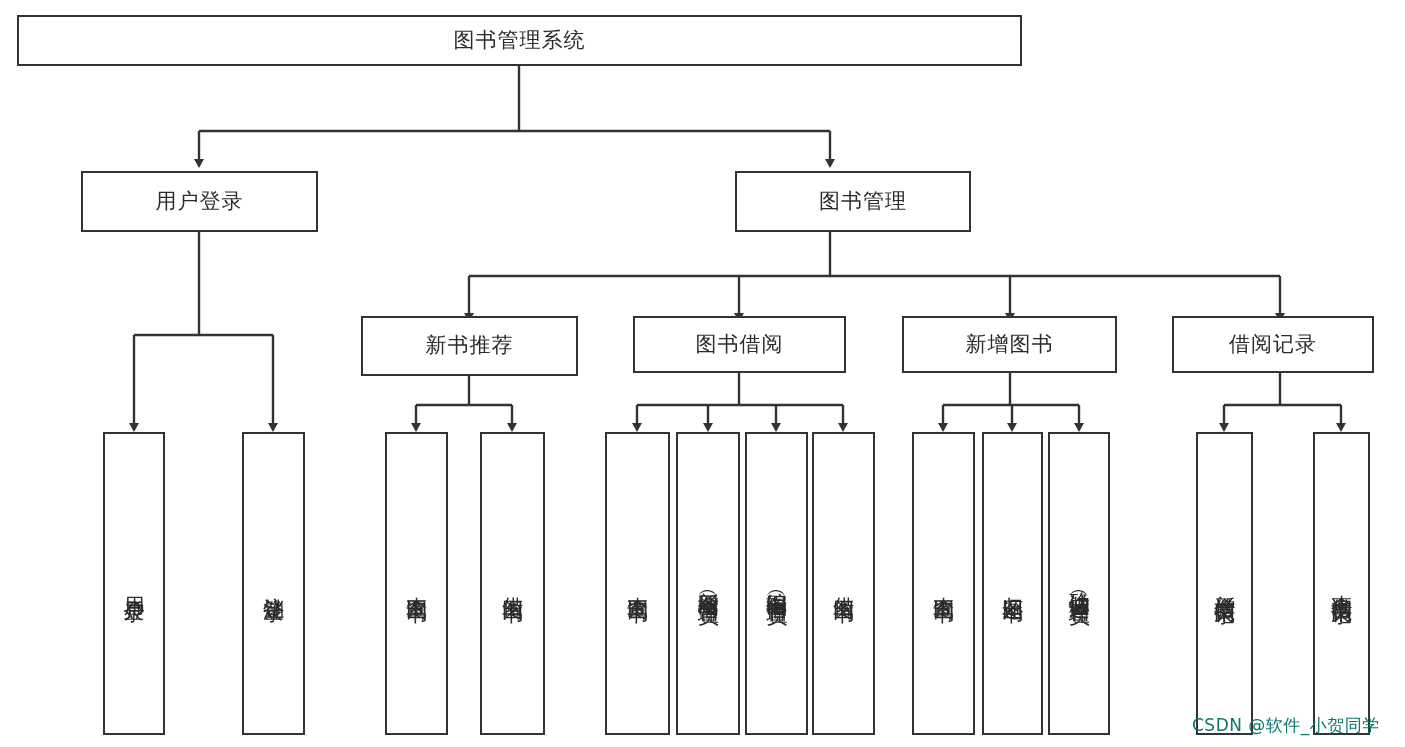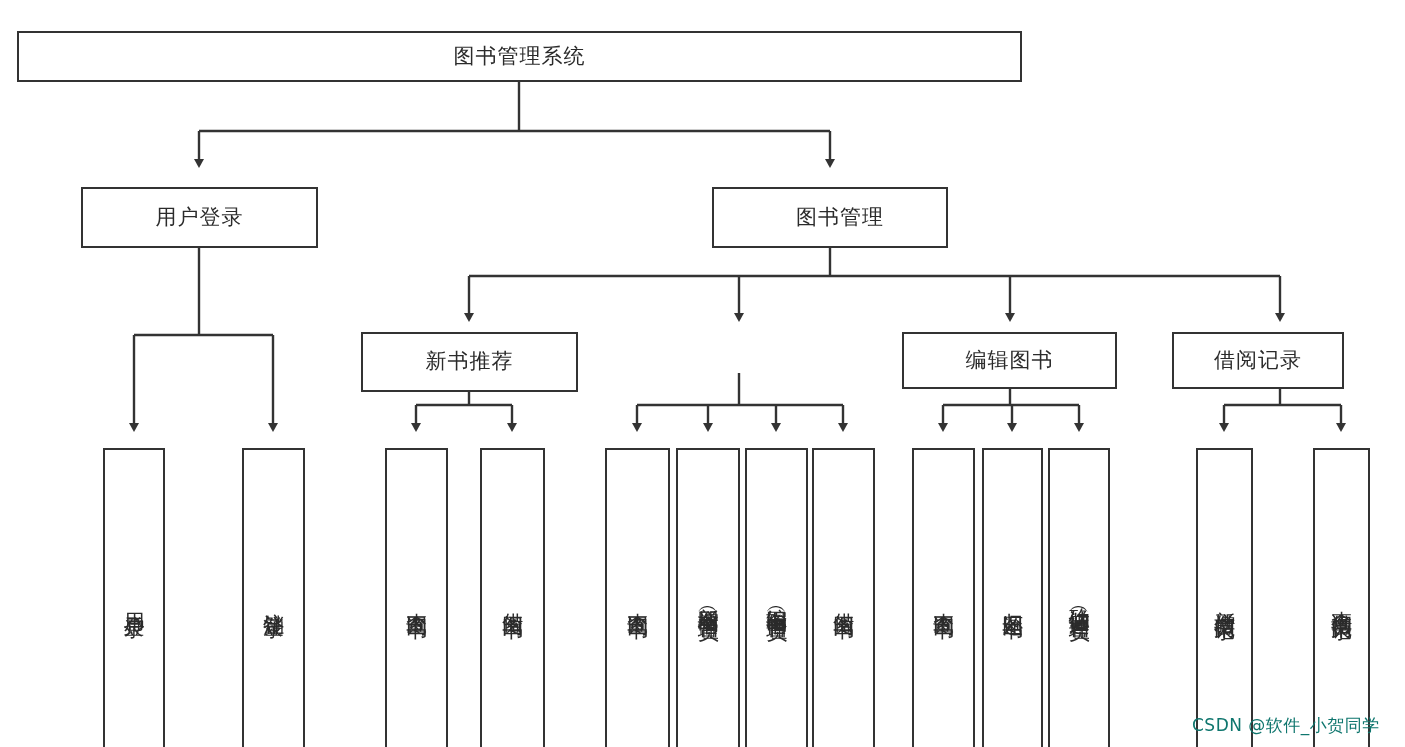--- a/index.html
+++ b/index.html
@@ -28,21 +28,20 @@
   }
   .node {
     position: absolute;
     box-sizing: border-box;
     background: #ffffff;
     border: 2px solid #333333;
     display: flex;
     align-items: center;
     justify-content: center;
     color: #2b2b2b;
-    margin-top: 16px;
   }
   .node.horiz {
     font-size: 21px;
     line-height: 1.2;
     letter-spacing: 1px;
     white-space: nowrap;
   }
   .node.vert {
     writing-mode: vertical-rl;
     text-orientation: upright;
@@ -121,31 +120,34 @@
     </g>
   </svg>
 
   <div class="node horiz" style="left:17px; top:15px; width:1005px; height:51px;">
     <span class="lbl">图书管理系统</span>
   </div>
 
   <div class="node horiz" style="left:81px; top:171px; width:237px; height:61px;">
     <span class="lbl">用户登录</span>
   </div>
-  <div class="node horiz" style="left:712px; top:171px; width:236px; height:61px;padding-left:20px;">
+  <div class="node horiz" style="left:735px; top:171px; width:236px; height:61px;padding-left:20px;">
     <span class="lbl">图书管理</span>
   </div>
 
   <div class="node horiz" style="left:361px; top:316px; width:217px; height:60px;">
     <span class="lbl">新书推荐</span>
   </div>
+  <div class="node horiz" style="left:633px; top:316px; width:213px; height:57px;">
+    <span class="lbl">图书借阅</span>
+  </div>
   <div class="node horiz" style="left:902px; top:316px; width:215px; height:57px;">
-    <span class="lbl">编辑图书</span>
+    <span class="lbl">新增图书</span>
   </div>
-  <div class="node horiz" style="left:1172px; top:316px; width:172px; height:57px;">
+  <div class="node horiz" style="left:1172px; top:316px; width:202px; height:57px;">
     <span class="lbl">借阅记录</span>
   </div>
 
   <div class="node vert" style="left:103px; top:432px; width:62px; height:303px;">
     <span class="lbl">用户登录</span>
   </div>
   <div class="node vert" style="left:242px; top:432px; width:63px; height:303px;">
     <span class="lbl">注销登录</span>
   </div>
 

